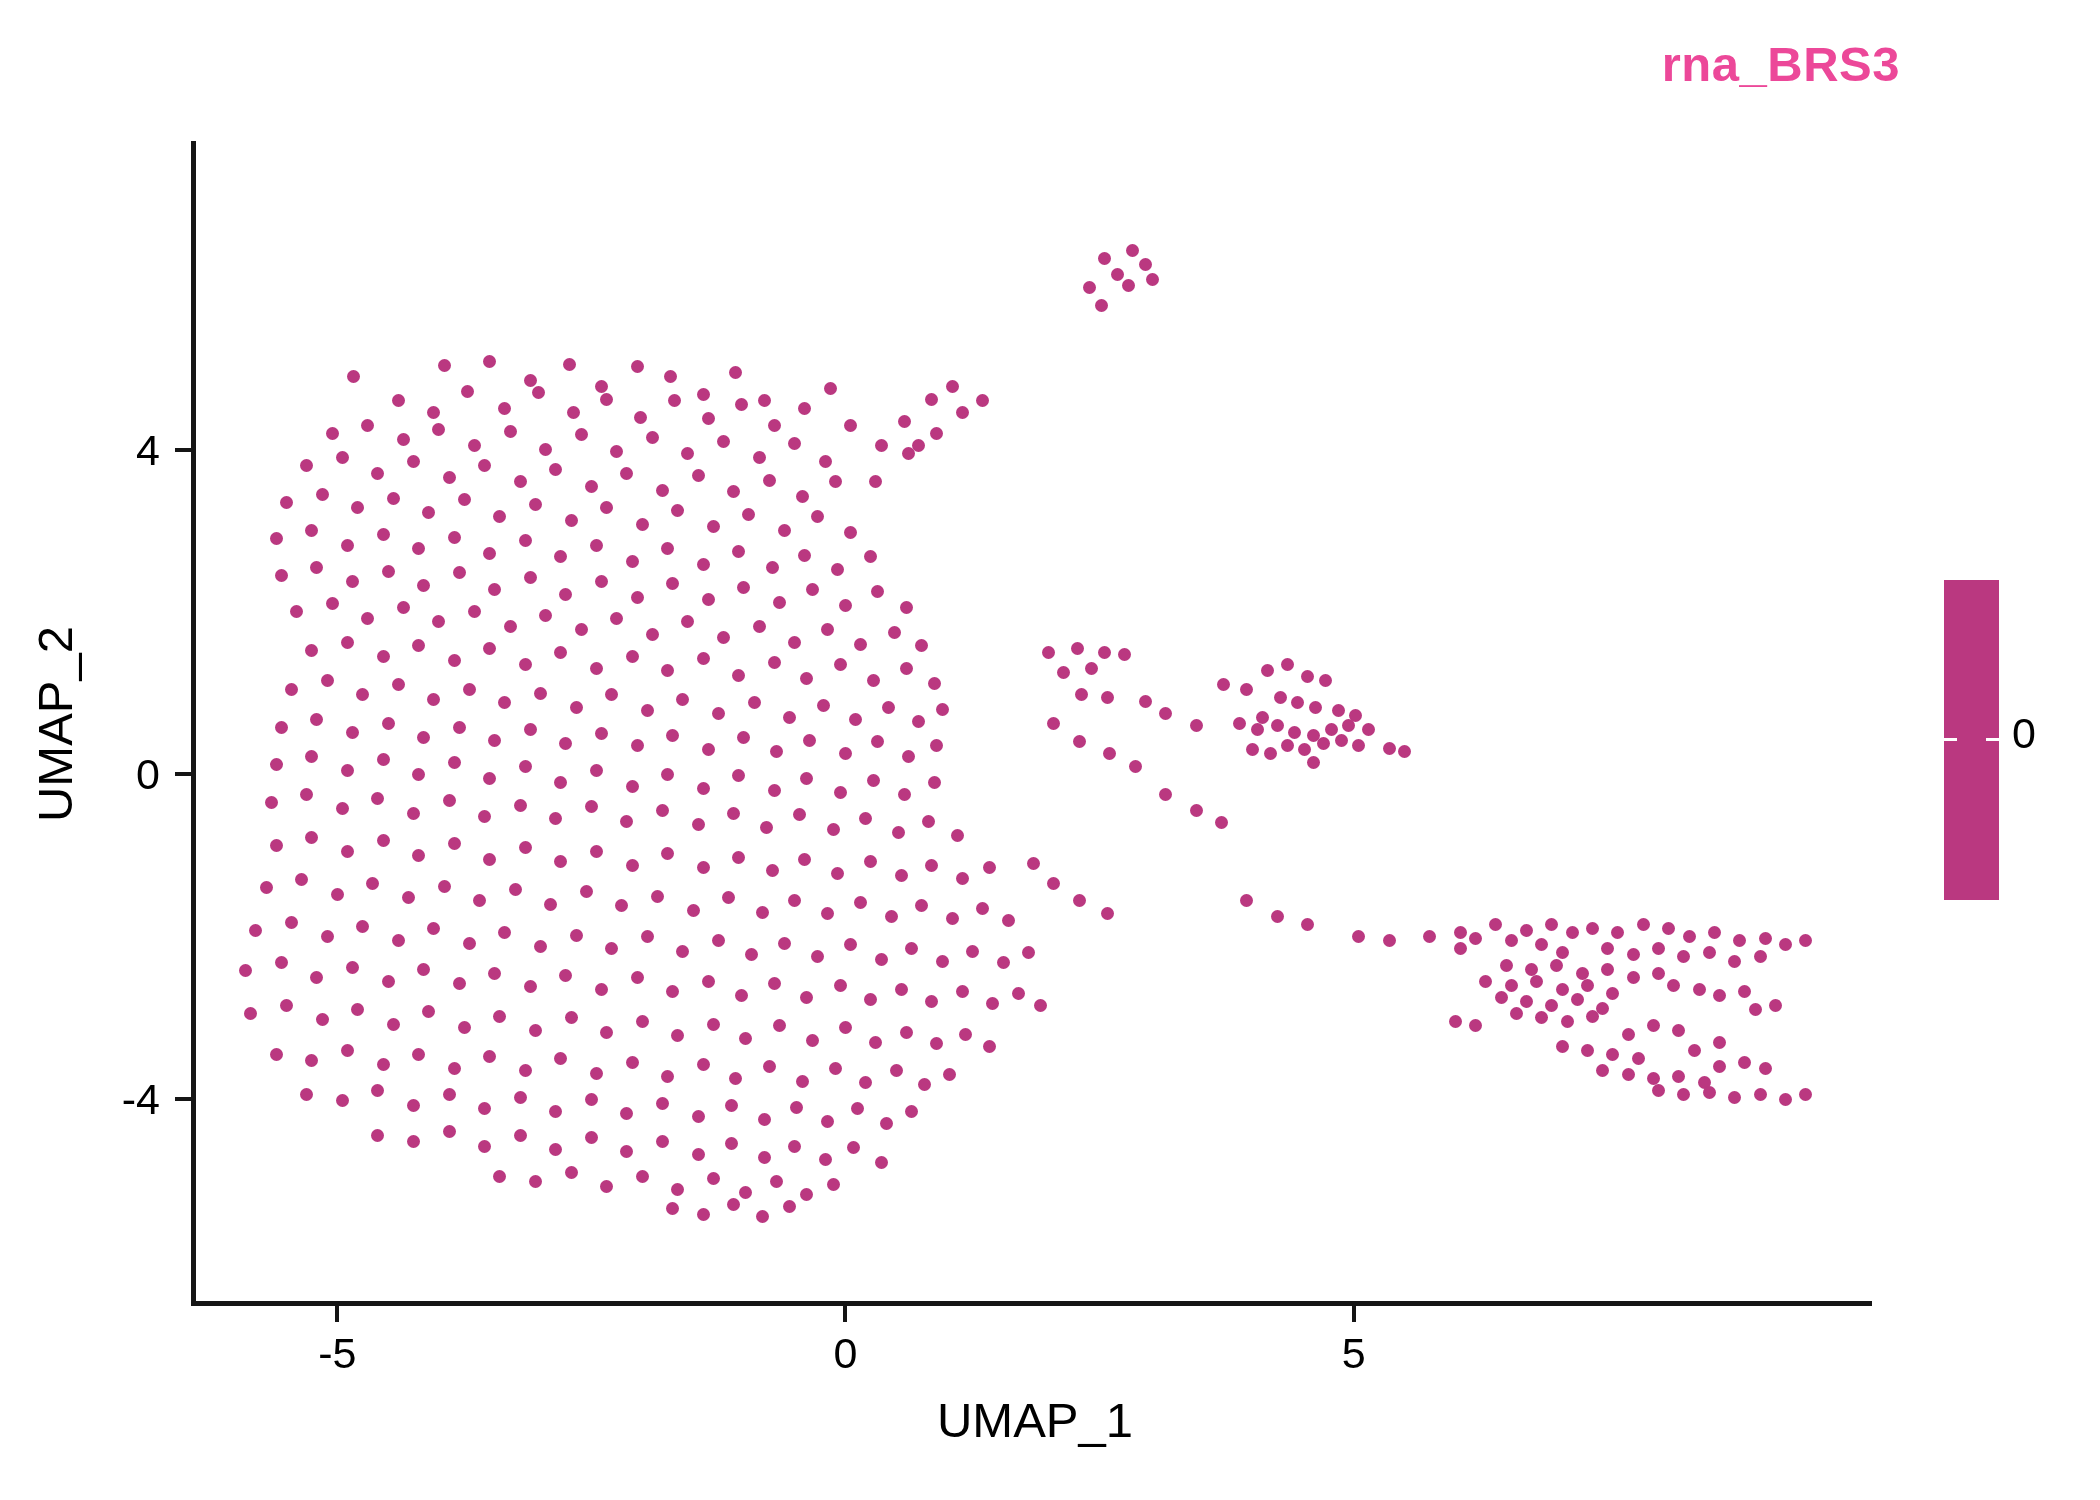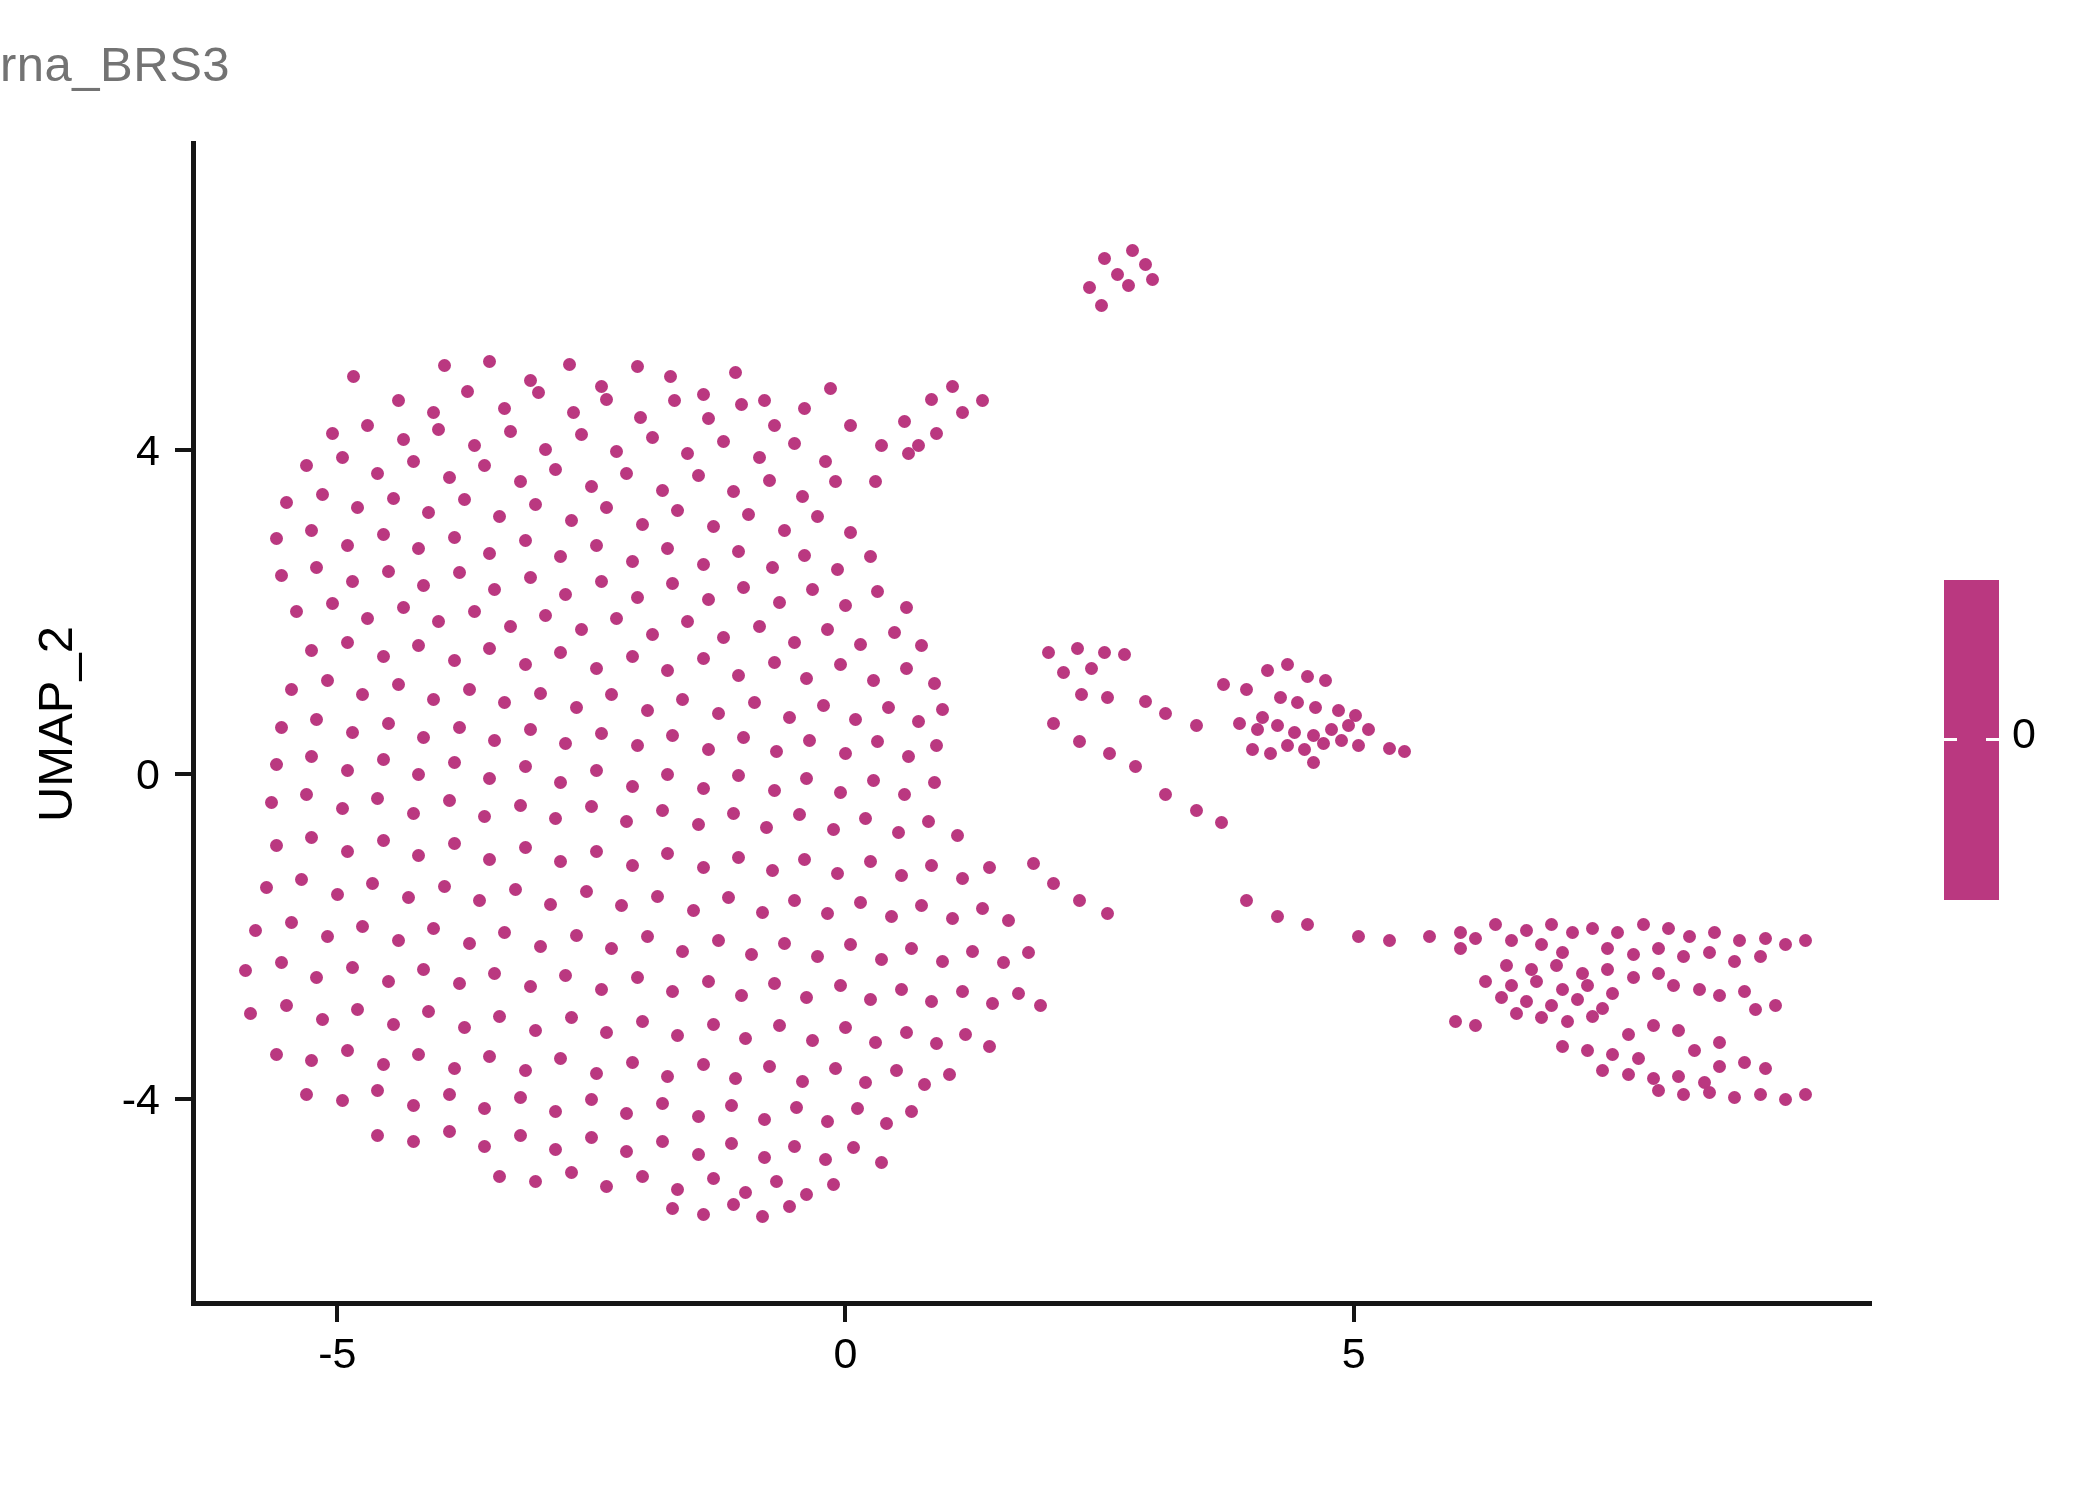--- a/index.html
+++ b/index.html
@@ -15,24 +15,24 @@
     font-family: "Liberation Sans", sans-serif;
     overflow: hidden;
   }
 
   
   #plot-title {
     position: absolute;
     left: 0;
     top: 36px;
     width: 1900px;
-    text-align: left;
+    text-align: right;
     font-size: 49px;
-    font-weight: normal;
-    color: #737373;
+    font-weight: bold;
+    color: #ec4899;
     letter-spacing: 0.5px;
   }
 
   
   #panel {
     position: absolute;
     left: 195px;
     top: 141px;
     width: 1677px;
     height: 1161px;
@@ -747,20 +747,21 @@
     </div>
   <div id="x-ticks">
       <div class="tick-mark-x" style="left: 335.291px; top: 1306px;"></div>
       <div class="tick-label-x" style="left: 267.291px; top: 1332px;">-5</div>
       <div class="tick-mark-x" style="left: 843.473px; top: 1306px;"></div>
       <div class="tick-label-x" style="left: 775.473px; top: 1332px;">0</div>
       <div class="tick-mark-x" style="left: 1351.65px; top: 1306px;"></div>
       <div class="tick-label-x" style="left: 1283.65px; top: 1332px;">5</div>
     </div>
 
+  <div id="axis-title-x">UMAP_1</div>
   <div id="axis-title-y">UMAP_2</div>
 
   <div id="legend">
     <div id="legend-bar"></div>
     <div class="legend-tick" style="left:0px; top:158px;"></div>
     <div class="legend-tick" style="left:42px; top:158px;"></div>
     <div id="legend-label-0">0</div>
   </div>
 
 </div>

